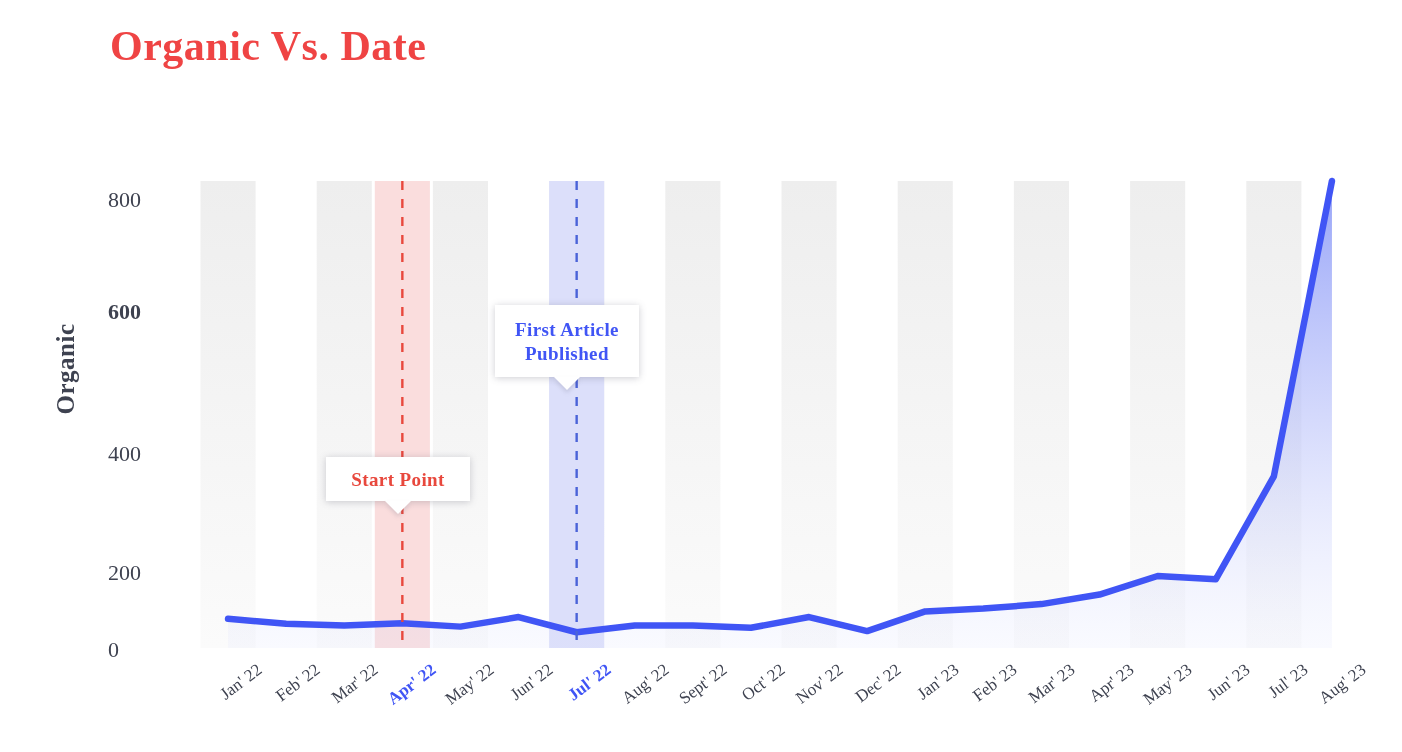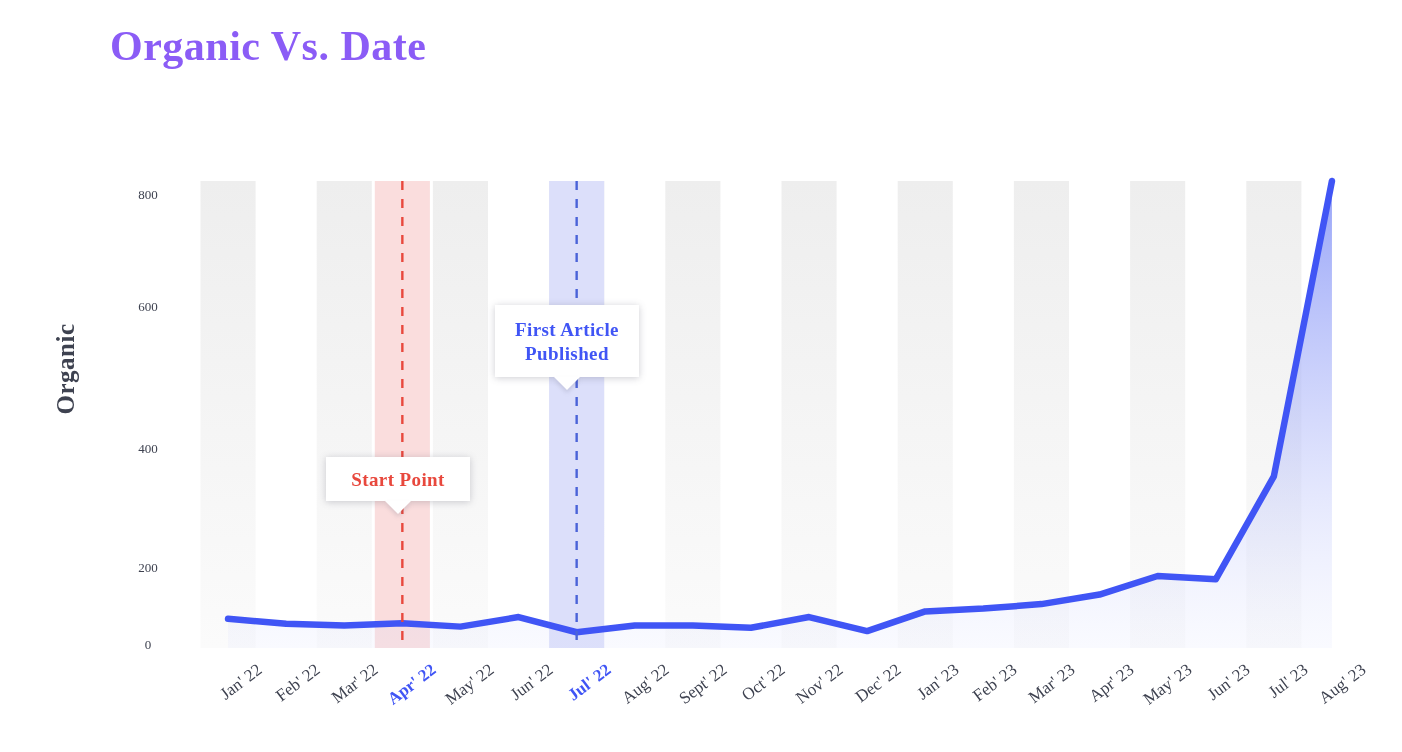--- a/index.html
+++ b/index.html
@@ -21,21 +21,21 @@
     background: #ffffff;
   }
 
   
   #chart-title {
     position: absolute;
     left: 110px;
     top: 22px;
     font-size: 42px;
     font-weight: bold;
-    color: #8b5cf6;
+    color: #ef4444;
     letter-spacing: 0.5px;
     white-space: nowrap;
   }
 
   
   #y-axis-title {
     position: absolute;
     left: -9px;
     top: 355px;
     width: 150px;
@@ -62,22 +62,22 @@
     top: 0;
     width: 1162px;
     height: 467px;
     overflow: visible;
   }
 
   
   .y-tick {
     position: absolute;
     width: 80px;
-    text-align: center;
-    font-size: 13px;
+    text-align: left;
+    font-size: 22px;
     color: #3e4250;
     left: 108px;
   }
 
   
   .x-tick {
     position: absolute;
     font-size: 17px;
     color: #3e4250;
     white-space: nowrap;
@@ -138,21 +138,21 @@
 <div id="root">
 
   <div id="chart-title">Organic Vs. Date</div>
 
   <div id="y-axis-title">Organic</div>
 
   <div id="y-ticks">
       <div class="y-tick" style="top: 637px;">0</div>
       <div class="y-tick" style="top: 524.47px; margin-top: 36px;">200</div>
       <div class="y-tick" style="top: 411.94px; margin-top: 29px;">400</div>
-      <div class="y-tick" style="top: 299.41px;">600</div>
+      <div class="y-tick" style="top: 299.41px; font-weight: bold;">600</div>
       <div class="y-tick" style="top: 186.88px;">800</div>
     </div>
 
   <div id="plot">
     <svg id="plot-svg" viewBox="0 0 1162 467" preserveAspectRatio="none">
       <defs>
         <linearGradient id="areaGrad" x1="0" y1="0" x2="0" y2="1">
           <stop offset="0%" stop-color="#8e9cf7" stop-opacity="0.92"></stop>
           <stop offset="55%" stop-color="#aab4f9" stop-opacity="0.45"></stop>
           <stop offset="100%" stop-color="#dfe3fd" stop-opacity="0.18"></stop>

